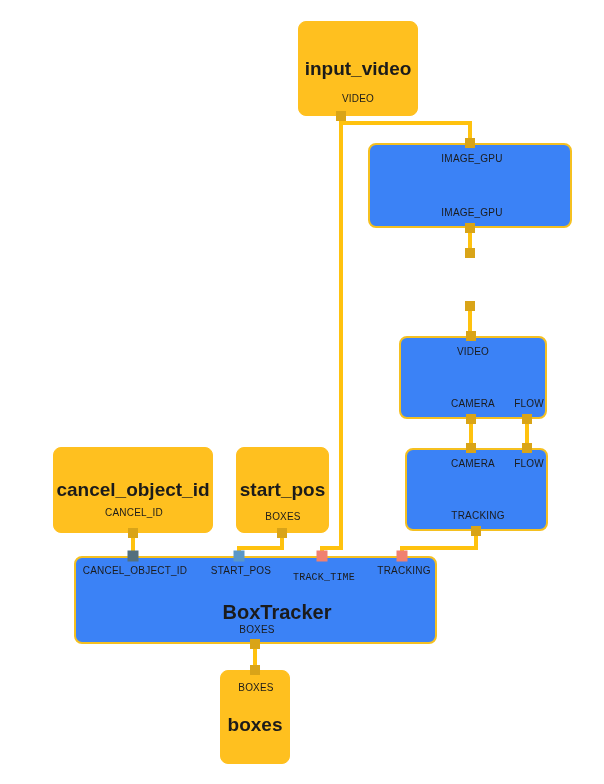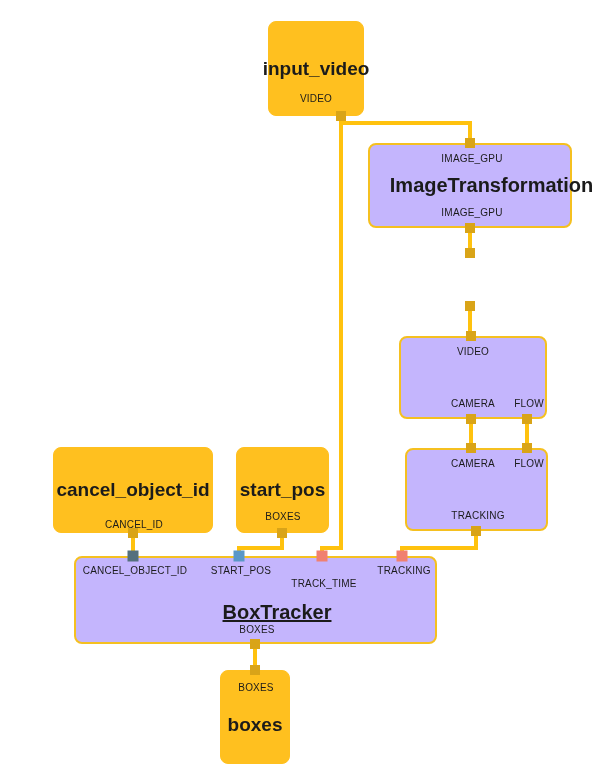--- a/index.html
+++ b/index.html
@@ -22,21 +22,21 @@
     display:flex;
     flex-direction:column;
     align-items:center;
     justify-content:center;
   }
   .node.filled{
     background:#FFC01F;
     border:1px solid #FFC01F;
   }
   .node.outlined{
-    background:#c4b5fd;
+    background:#3b82f6;
     border:2px solid #F5C020;
     padding-left:43px;
   }
   .node-title{
     font-size:19px;
     font-weight:bold;
     color:#1b1b1b;
     line-height:1.05;
     white-space:nowrap;
   }
@@ -86,29 +86,28 @@
       <path d="M 476,531 L 476,548 L 402,548 L 402,556"></path>
 
       <path d="M 133,533 L 133,556"></path>
 
       <path d="M 282,533 L 282,548 L 239,548 L 239,556"></path>
 
       <path d="M 255,644 L 255,670"></path>
     </g>
   </svg>
 
-  <div class="node filled" style="left:268px;top:21px;width:96px;height:95px;">
+  <div class="node filled" style="left:298px;top:21px;width:120px;height:95px;">
     <div class="node-title">input_video</div>
     <div class="port-label" style="left:50%;bottom:11px;">VIDEO</div>
   </div>
   <div class="port" style="left:341px;top:116px;"></div>
 
   <div class="node outlined" style="left:368px;top:143px;width:204px;height:85px;">
     <div class="port-label" style="left:102px;top:8px;">IMAGE_GPU</div>
-    <div class="node-title">ImageTransformation</div>
     <div class="port-label" style="left:102px;bottom:8px;">IMAGE_GPU</div>
   </div>
   <div class="port" style="left:470px;top:143px;"></div>
   <div class="port" style="left:470px;top:228px;"></div>
 
   <div class="port" style="left:470px;top:253px;"></div>
   <div class="port" style="left:470px;top:306px;"></div>
 
   <div class="node outlined" style="left:399px;top:336px;width:148px;height:83px;">
     <div class="port-label" style="left:72px;top:8px;">VIDEO</div>
@@ -123,36 +122,36 @@
     <div class="port-label" style="left:66px;top:8px;">CAMERA</div>
     <div class="port-label" style="left:122px;top:8px;">FLOW</div>
     <div class="port-label" style="left:71px;bottom:8px;">TRACKING</div>
   </div>
   <div class="port" style="left:471px;top:448px;"></div>
   <div class="port" style="left:527px;top:448px;"></div>
   <div class="port" style="left:476px;top:531px;"></div>
 
   <div class="node filled" style="left:53px;top:447px;width:160px;height:86px;">
     <div class="node-title">cancel_object_id</div>
-    <div class="port-label" style="left:80px;bottom:2px;">CANCEL_ID</div>
+    <div class="port-label" style="left:80px;bottom:14px;">CANCEL_ID</div>
   </div>
   <div class="port" style="left:133px;top:533px;"></div>
 
   <div class="node filled" style="left:236px;top:447px;width:93px;height:86px;">
     <div class="node-title">start_pos</div>
     <div class="port-label" style="left:46px;bottom:10px;">BOXES</div>
   </div>
   <div class="port" style="left:282px;top:533px;"></div>
 
   <div class="node outlined" style="left:74px;top:556px;width:363px;height:88px;">
     <div class="port-label" style="left:59px;top:7px;">CANCEL_OBJECT_ID</div>
     <div class="port-label" style="left:165px;top:7px;">START_POS</div>
-    <div class="port-label" style="left:248px;top:20px;">TRACK_TIME</div>
+    <div class="port-label" style="left:248px;top:14px;font-family:Liberation Mono, monospace;">TRACK_TIME</div>
     <div class="port-label" style="left:328px;top:7px;">TRACKING</div>
-    <div class="node-title" style="margin-top:24px;text-decoration:underline;">BoxTracker</div>
+    <div class="node-title" style="margin-top:24px;">BoxTracker</div>
     <div class="port-label" style="left:181px;bottom:7px;">BOXES</div>
   </div>
   <div class="port teal" style="left:133px;top:556px;"></div>
   <div class="port blue" style="left:239px;top:556px;"></div>
   <div class="port salmon" style="left:322px;top:556px;"></div>
   <div class="port salmon" style="left:402px;top:556px;"></div>
   <div class="port" style="left:255px;top:644px;"></div>
 
   <div class="node filled" style="left:220px;top:670px;width:70px;height:94px;">
     <div class="port-label" style="left:35px;top:11px;">BOXES</div>

